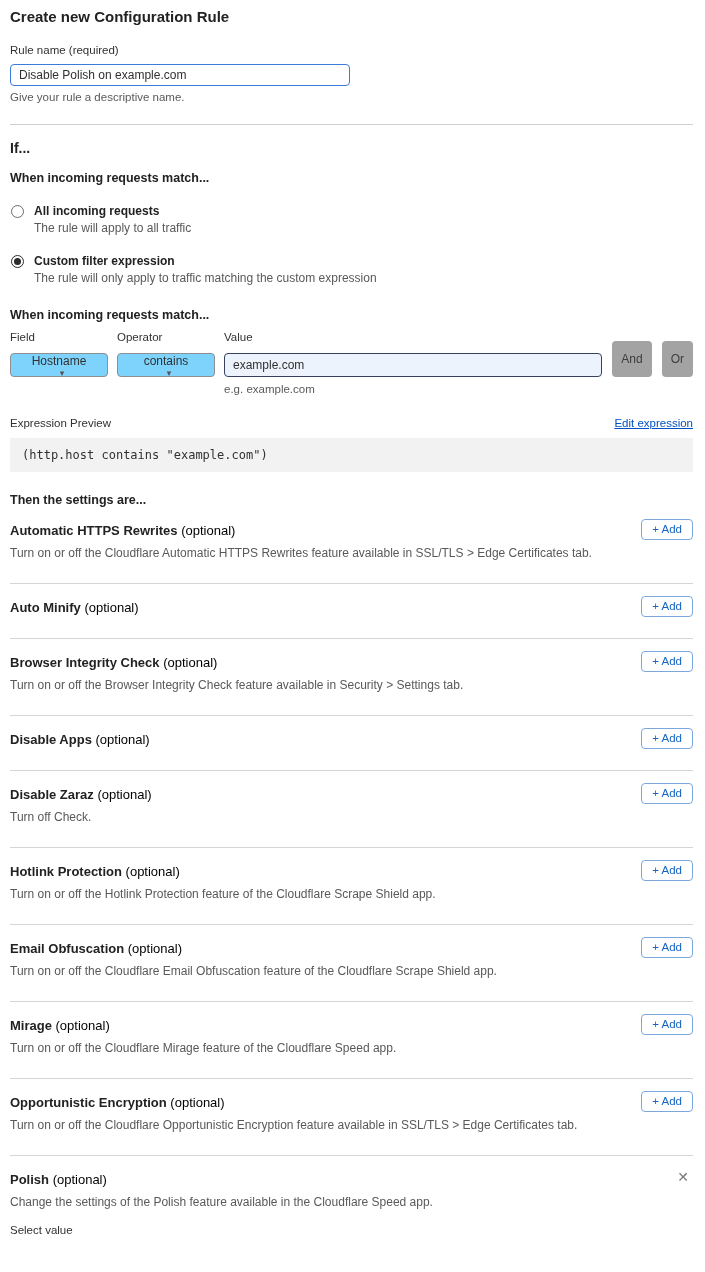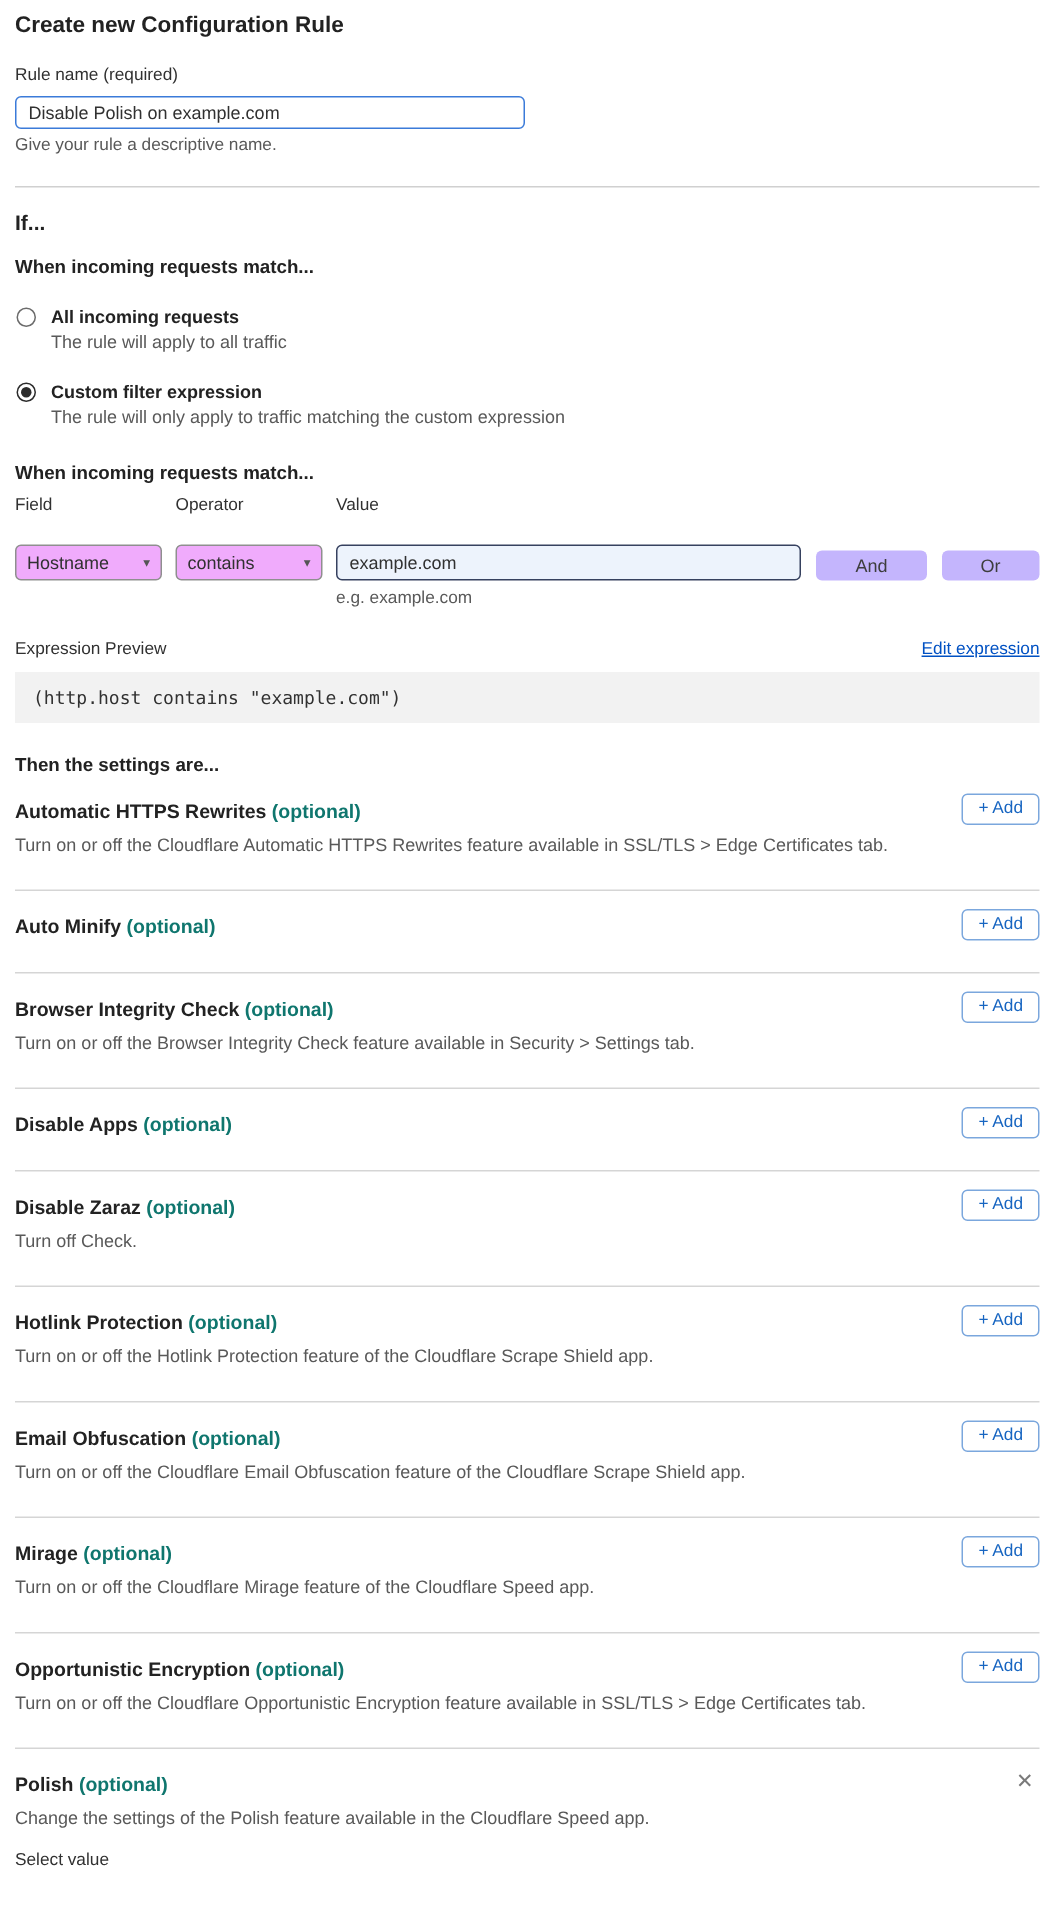--- a/index.html
+++ b/index.html
@@ -66,53 +66,54 @@
   .builder { margin-top: 9px; }
   .builder-grid {
     display: flex;
     align-items: flex-end;
     gap: 0;
   }
   .col-field { width: 98px; margin-right: 9px; }
   .col-operator { width: 98px; margin-right: 9px; }
   .col-value { flex: 1 1 auto; }
   .col-btn { margin-left: 10px; }
-  .builder .field-label { display: block; margin-bottom: 20px; }
+  .builder .field-label { display: block; margin-bottom: 10px; }
 
   .select-box {
     height: 24px;
     border: 1px solid #8f8f8f;
     border-radius: 4px;
-    background: #f0abfc;
+    background: #7dd3fc;
     display: flex;
     align-items: center;
     justify-content: space-between;
     padding: 0 7px;
     font-size: 12px;
     color: #313131;
     cursor: pointer;
+    flex-direction: column;
   }
   .select-caret { font-size: 9px; color: #555; margin-left: 6px; }
 
   .value-input {
     width: 100%;
     height: 24px;
     border: 1px solid #36415f;
     border-radius: 4px;
     background: #edf3fc;
     padding: 0 8px;
     font-family: "Liberation Sans", sans-serif;
     font-size: 12px;
     color: #313131;
     outline: none;
   }
   .gray-btn {
-    height: 20px;
-    padding: 0 26px;
-    background: #c4b5fd;
+    height: 36px;
+    padding: 0 9px;
+    background: #a3a3a3;
     border: none;
     border-radius: 4px;
     font-family: "Liberation Sans", sans-serif;
     font-size: 12px;
     color: #3d3d3d;
     cursor: pointer;
   }
   .value-hint { margin-top: 6px; margin-left: 214px; }
 
   .preview-header {
@@ -139,21 +140,21 @@
 
   .settings-heading { font-size: 12.5px; font-weight: bold; color: #222; margin-top: 21px; }
 
   .setting-row {
     position: relative;
     padding: 16px 0 23px 0;
     border-bottom: 1px solid #d5d5d5;
   }
   .setting-title { font-size: 13px; color: #222; }
   .setting-title .name { font-weight: bold; text-align: right; }
-  .setting-title .optional { font-weight: bold; color: #0f766e; text-align: right; }
+  .setting-title .optional { font-weight: normal; color: #000000; text-align: right; }
   .setting-desc { font-size: 12px; color: #595959; margin-top: 8px; }
   .add-btn {
     position: absolute;
     right: 0;
     top: 12px;
     background: #fff;
     border: 1px solid #7ba7dd;
     border-radius: 4px;
     color: #1765c1;
     font-family: Liberation Sans, sans-serif;

